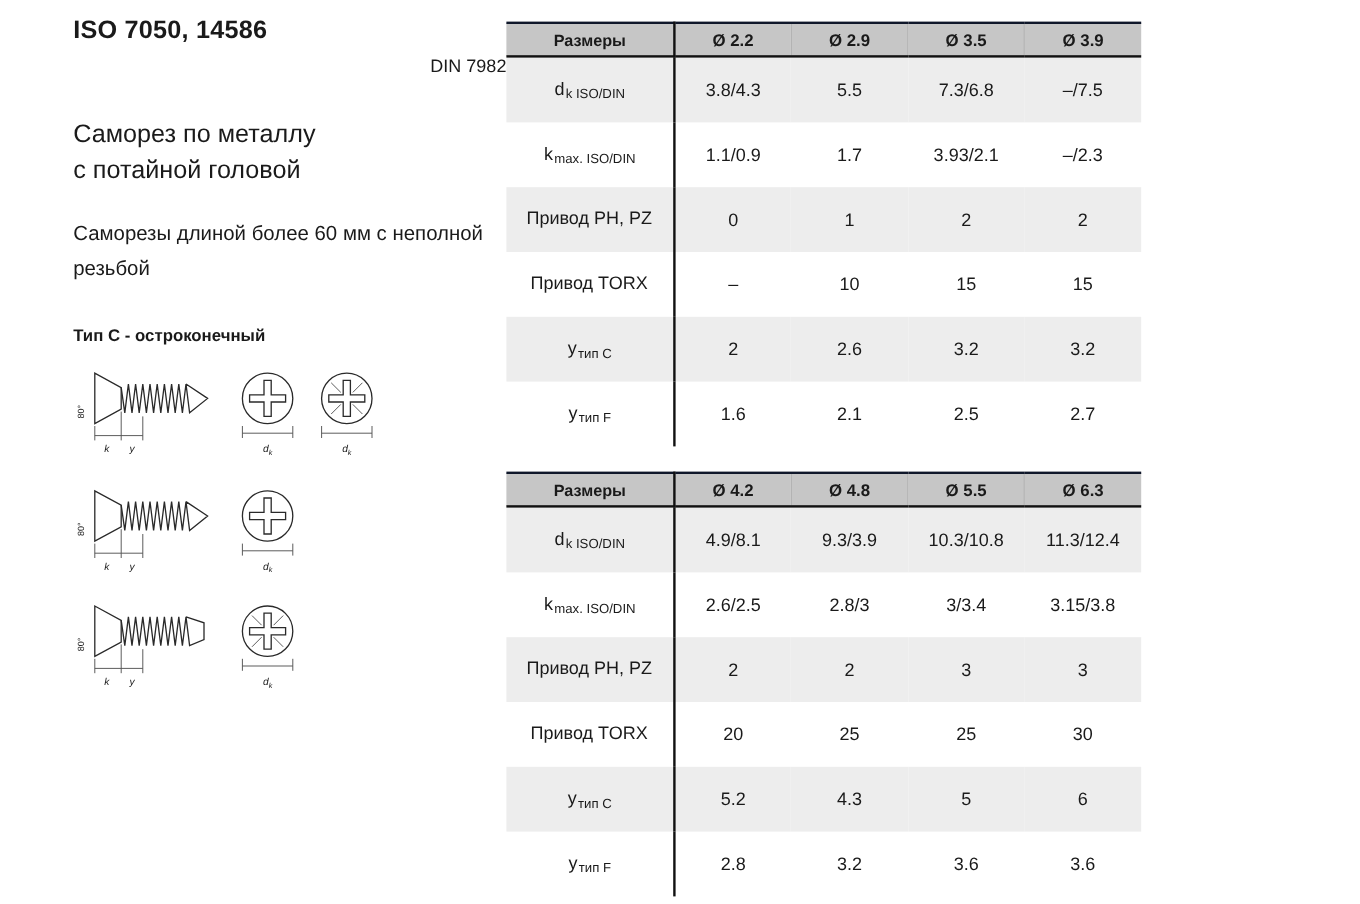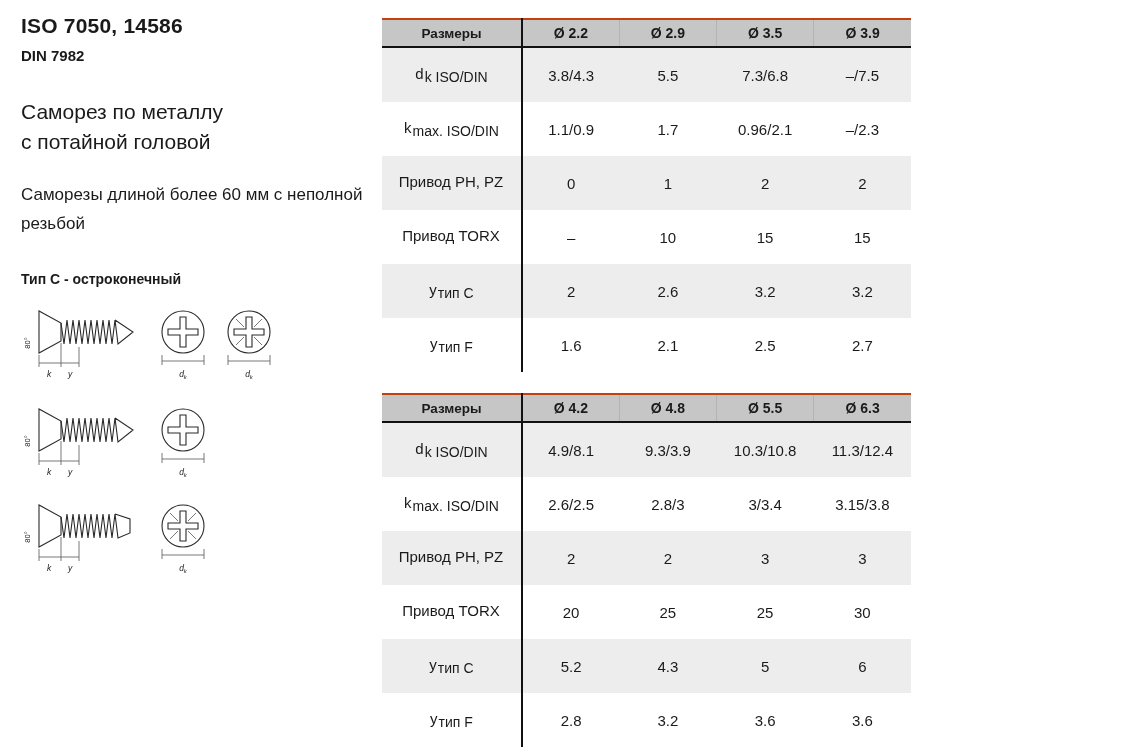--- a/index.html
+++ b/index.html
@@ -1,42 +1,42 @@
 <!DOCTYPE html>
 <html><head>
 <meta charset="utf-8">
 <style>
   html,body{margin:0;padding:0;}
   body{width:1133px;height:753px;background:#ffffff;font-family:"Liberation Sans","DejaVu Sans",sans-serif;color:#1a1a1a;overflow:hidden;}
-  .page{display:flex;width:920px;height:753px;box-sizing:border-box;}
+  .page{display:flex;width:920px;height:753px;box-sizing:border-box;margin-left:40px;}
 
   
   .left-panel{width:382px;box-sizing:border-box;padding:14px 0 0 21px;flex:none;}
   .title-iso{font-size:21px;font-weight:bold;margin:0;letter-spacing:.2px;}
-  .title-din{font-size:15px;font-weight:bold;margin:9px 0 0 0;}
+  .title-din{font-size:15px;font-weight:normal;margin:9px 0 0 0;text-align:right;}
   .product-name{font-size:21px;font-weight:normal;margin-top:33px;line-height:1.45;}
   .notes{font-size:17px;margin-top:23px;line-height:1.7;}
   .type-heading{font-size:14px;font-weight:bold;margin-top:32px;}
   .drawing{display:block;margin-top:16px;}
   svg .ln{stroke:#2a2a2a;stroke-width:1.1;fill:none;}
   svg .thin{stroke:#555555;stroke-width:.8;fill:none;}
   svg text{fill:#222222;font-family:"Liberation Sans","DejaVu Sans",sans-serif;}
 
   
   .right-panel{flex:1;box-sizing:border-box;padding:18px 9px 0 0;}
   table.dim-table{width:100%;border-collapse:collapse;table-layout:fixed;}
   table.dim-table + table.dim-table{margin-top:21px;}
-  .dim-table th{background:#c6c6c6;border-top:2px solid #c2410c;border-bottom:2px solid #111111;height:26px;font-size:14px;font-weight:bold;text-align:center;padding:0;}
+  .dim-table th{background:#c6c6c6;border-top:2px solid #0f172a;border-bottom:2px solid #111111;height:26px;font-size:14px;font-weight:bold;text-align:center;padding:0;}
   .dim-table th.label-col{font-size:13.5px;}
   .dim-table th:nth-child(n+3){border-left:1px solid #b3b3b3;}
   .dim-table td{height:54px;text-align:center;font-size:15px;padding:0;}
   .dim-table tr.alt td{background:#ededed;}
   .dim-table .label-col{border-right:2px solid #111111;}
   .lbl-main{font-size:15px;}
-  .lbl-sub{font-size:14px;vertical-align:-3px;margin-left:1px;text-align:center;}
+  .lbl-sub{font-size:11px;vertical-align:-3px;margin-left:1px;text-align:center;}
 </style>
 </head>
 <body>
 
 <div class="page">
 
   <div class="left-panel">
     <h1 class="title-iso">ISO 7050, 14586</h1>
     <div class="title-din">DIN 7982</div>
 
@@ -136,21 +136,21 @@
           <td class="label-col"><span class="lbl-main">d</span><span class="lbl-sub">k ISO/DIN</span></td>
           <td>3.8/4.3</td>
           <td>5.5</td>
           <td>7.3/6.8</td>
           <td>–/7.5</td>
         </tr>
         <tr>
           <td class="label-col"><span class="lbl-main">k</span><span class="lbl-sub">max. ISO/DIN</span></td>
           <td>1.1/0.9</td>
           <td>1.7</td>
-          <td>0.96/2.1</td>
+          <td>3.93/2.1</td>
           <td>–/2.3</td>
         </tr>
         <tr class="alt">
           <td class="label-col"><span class="lbl-main">Привод PH, PZ</span><span class="lbl-sub"></span></td>
           <td>0</td>
           <td>1</td>
           <td>2</td>
           <td>2</td>
         </tr>
         <tr>

